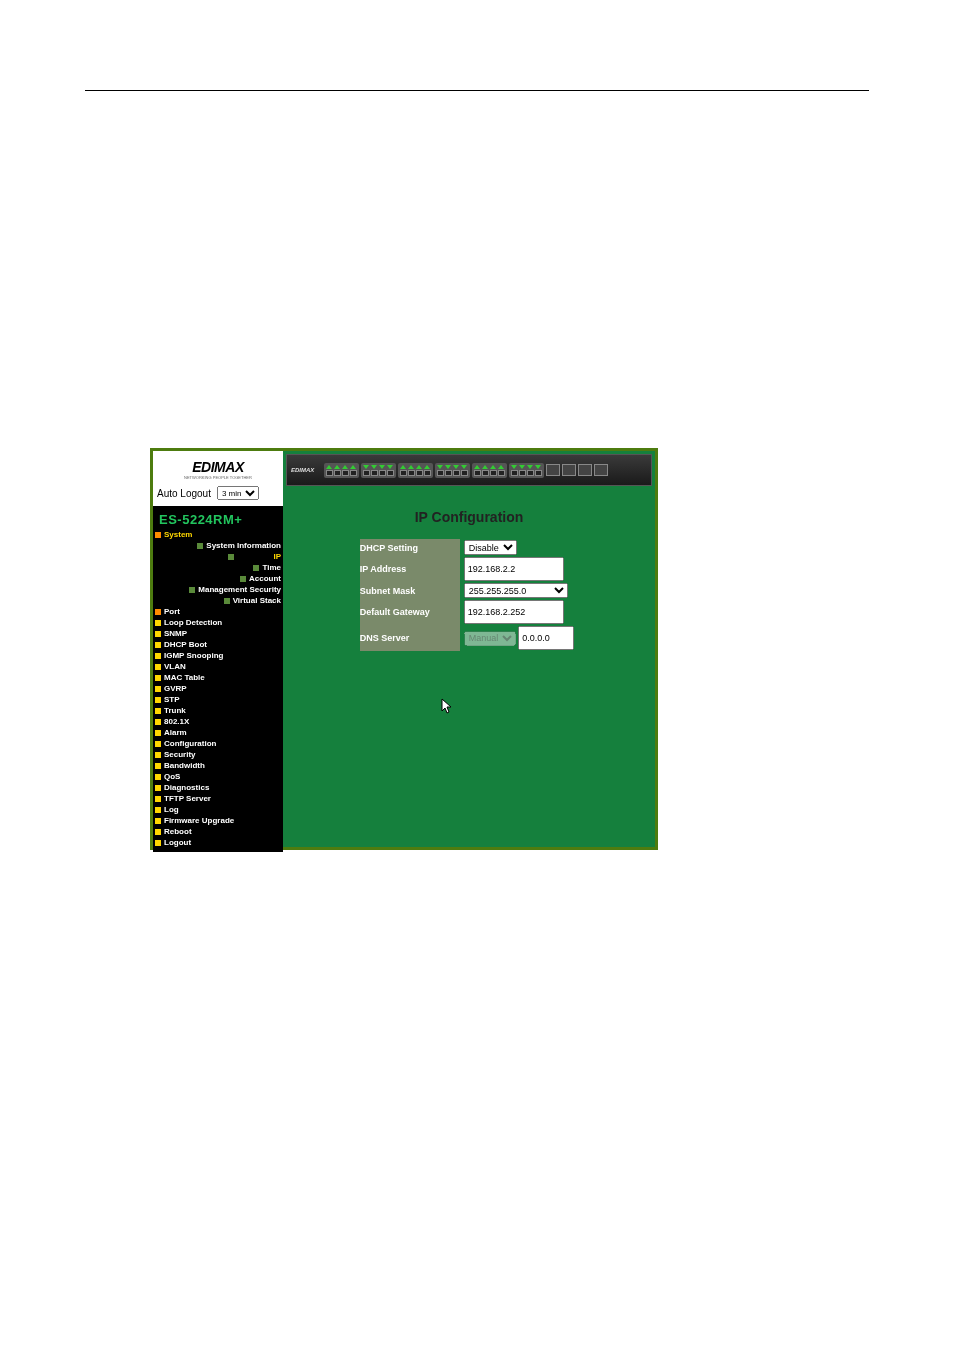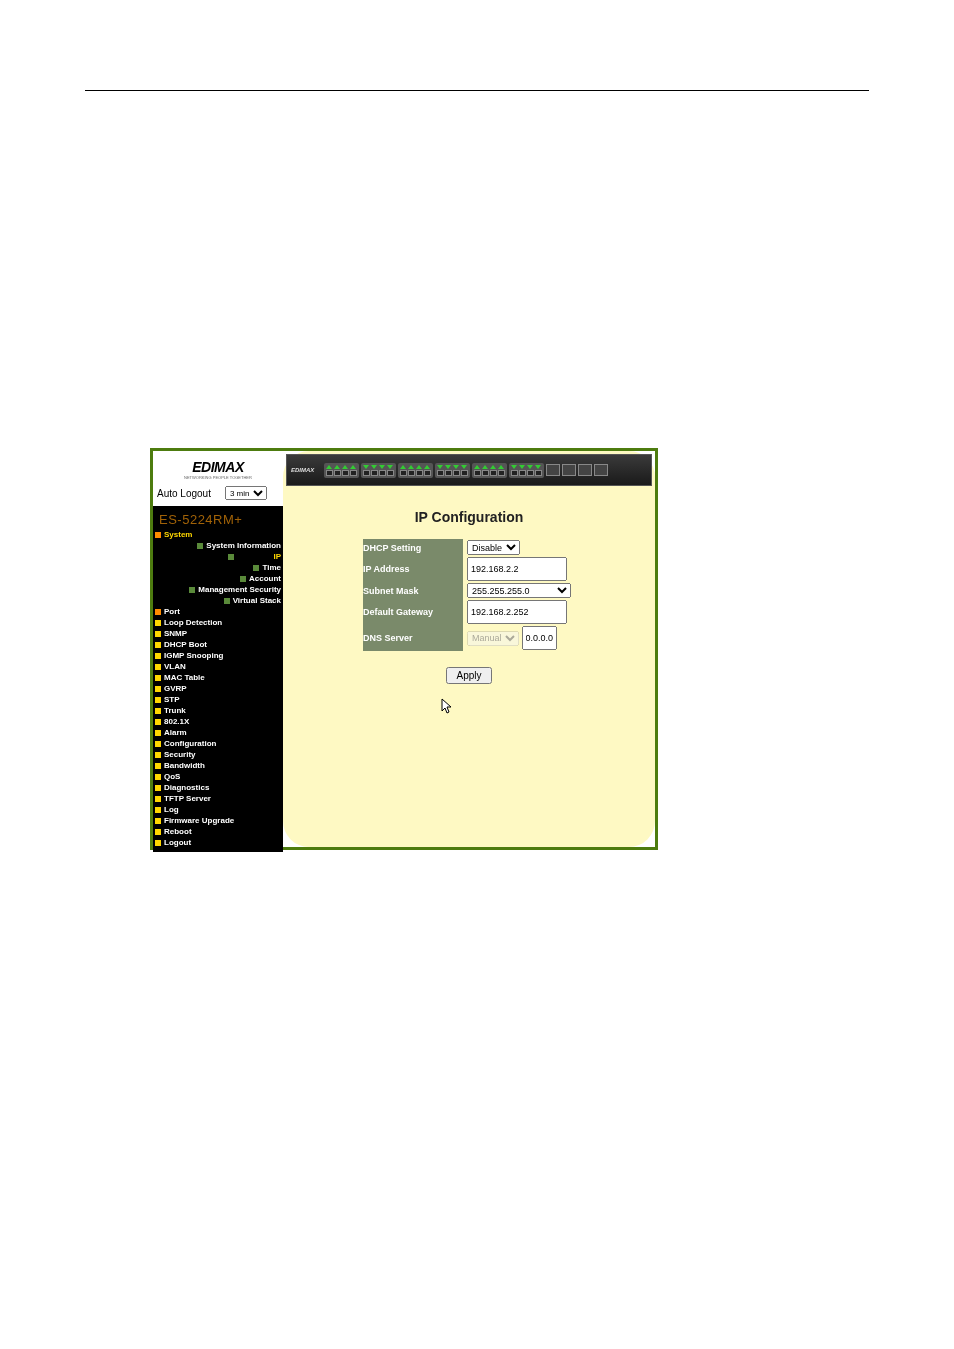--- a/index.html
+++ b/index.html
@@ -45,34 +45,34 @@
     }
     .logo-sub {
       font-size: 4px;
       color: #666;
     }
     .auto-logout-row {
       padding: 2px 4px 6px 4px;
       font-size: 10px;
       display: flex;
       align-items: center;
-      gap: 14px;
+      gap: 6px;
     }
     .auto-logout-row select {
       font-size: 8px;
       height: 14px;
     }
     .nav {
       background: #000;
       flex: 1;
       padding: 4px 0;
     }
     .nav-title {
-      color: #a16207;
-      font-weight: normal;
+      color: #22c55e;
+      font-weight: bold;
       font-size: 13px;
       padding: 2px 6px;
       letter-spacing: 0.5px;
     }
     .nav-item {
       display: flex;
       align-items: center;
       padding: 0 2px;
       height: 11px;
       cursor: pointer;
@@ -90,23 +90,22 @@
       color: #fff;
       font-size: 8px;
       font-weight: bold;
       white-space: nowrap;
     }
     .nav-item.expanded .lbl { color: #ffd700; }
     .nav-item.sub { padding-left: 10px; justify-content: flex-end; }
     .nav-item.active .lbl { color: #ffd700; margin-left: 36px; }
     .main {
       flex: 1;
-      background: #fef9c3;
+      background: #15803d;
       position: relative;
-      border-radius: 26px;
     }
     .device-banner {
       height: 32px;
       background: linear-gradient(#3a3a3a, #1a1a1a);
       border: 1px solid #555;
       margin: 3px;
       display: flex;
       align-items: center;
       padding: 0 4px;
       gap: 2px;
@@ -488,28 +487,25 @@
         <tr>
           <td class="label">Default Gateway</td>
           <td><input type="text" value="192.168.2.252" style=""></td>
         </tr>
         <tr>
           <td class="label">DNS Server</td>
           <td>
             <select disabled="" style="color:#888">
               <option>Manual</option>
             </select>
-            <input type="text" style="width: 35px;" value="0.0.0.0">
+            <input type="text" style="width: 56px;" value="0.0.0.0">
           </td>
         </tr>
       </tbody>
         </table>
-      <div class="apply-row">
-        <button class="apply-btn">Apply</button>
-      </div>
     </div>
 
     <div class="cursor">
       <svg width="14" height="18" viewBox="0 0 14 18">
         <path d="M1 1 L1 13 L4 10 L6 15 L8 14 L6 9 L10 9 Z" fill="#fff" stroke="#000" stroke-width="1"></path>
       </svg>
     </div>
   </div>
 
 </div>

